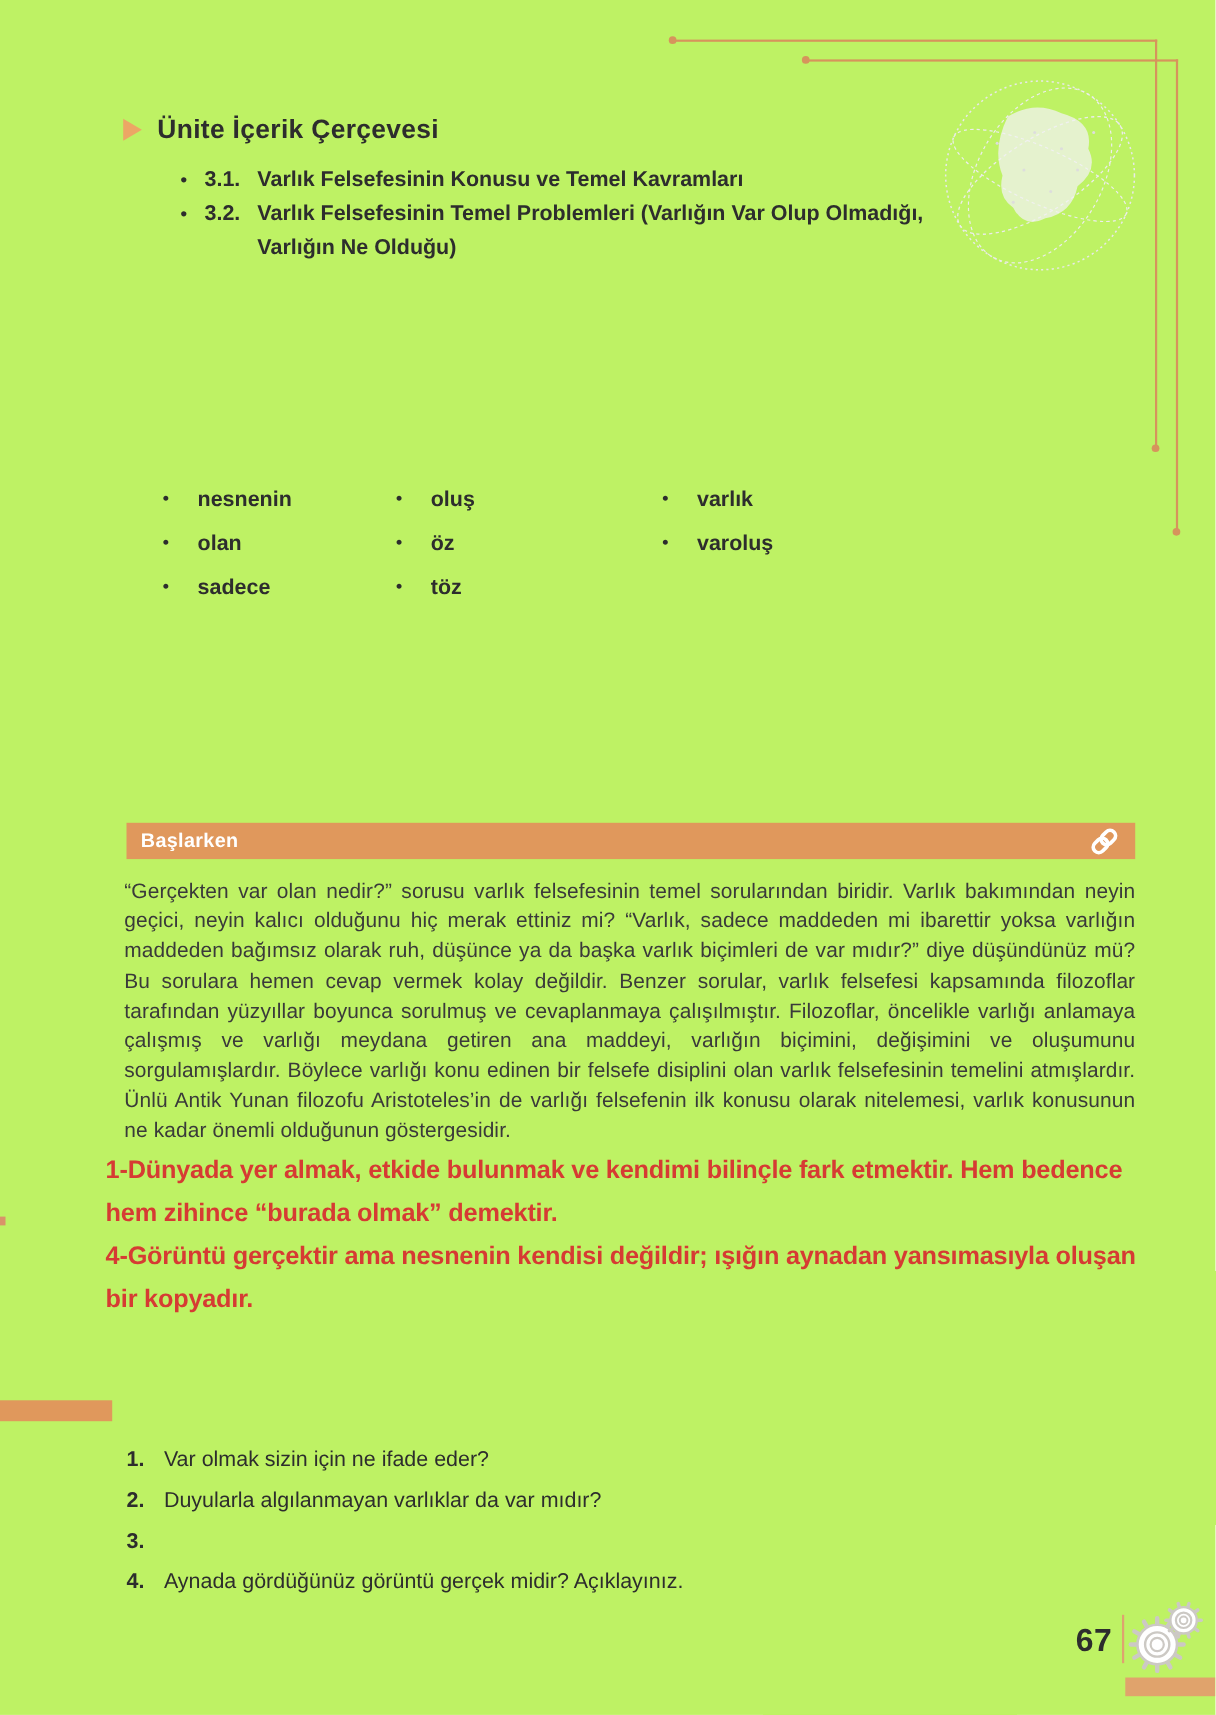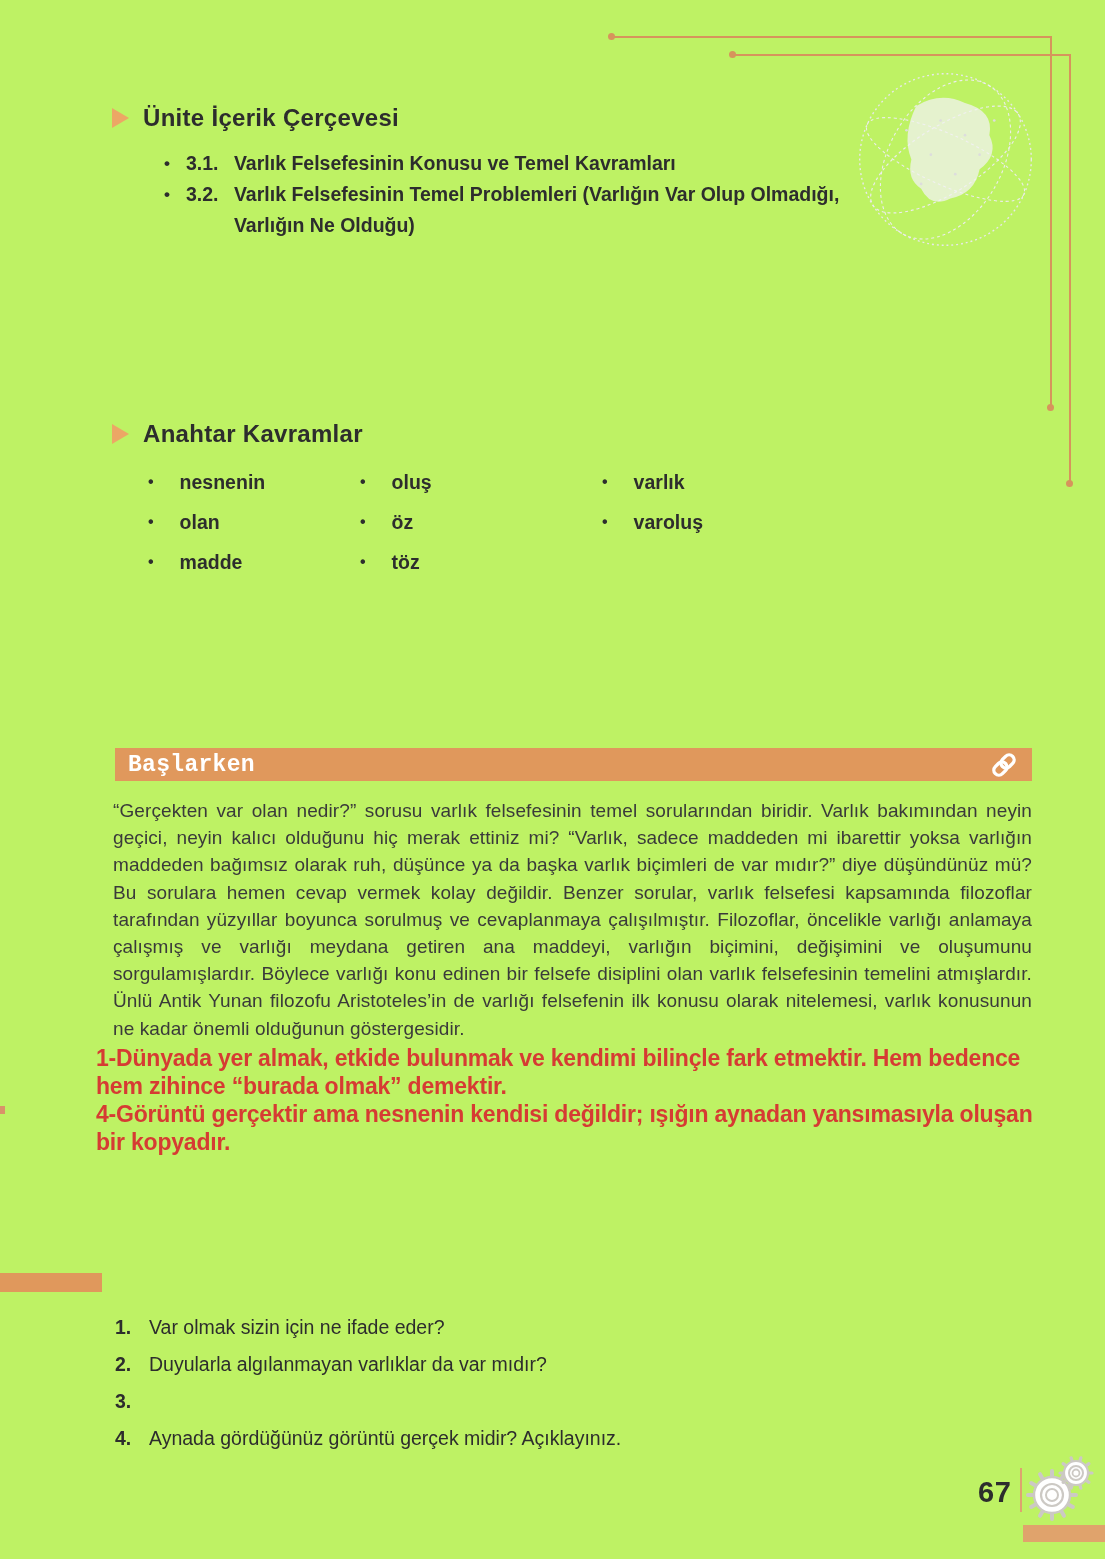--- a/index.html
+++ b/index.html
@@ -46,33 +46,33 @@
   .k-item { display:flex; align-items:center; height:40px; gap:26px;
             font-size:19.5px; font-weight:bold; color:#2D2D2D; }
   .k-item .bdot { font-size:16px; }
 
   
   .banner {
     position:absolute; left:115px; top:748px; width:917px; height:33px;
     background:#E0985C; display:flex; align-items:center; justify-content:space-between;
     padding:0 13px 0 13px;
   }
-  .banner-title { color:#ffffff; font-size:23px; font-weight:bold; letter-spacing:0.3px;font-family:Liberation Mono, monospace; }
+  .banner-title { color:#ffffff; font-size:18px; font-weight:bold; letter-spacing:0.3px; }
 
   
   .intro {
     position:absolute; left:113px; top:797px; width:919px;
     font-size:19px; line-height:27.2px; color:#3A3A3A;
     text-align:justify; letter-spacing:0.1px;
   }
 
   
   .answers {
     position:absolute; left:96px; top:1044px; width:945px;
-    color:#D63B33; font-weight:bold; font-size:23px; line-height:28px;
+    color:#D63B33; font-weight:bold; font-size:23px; line-height:39px;
     letter-spacing:-0.2px;
   }
 
   
   .questions { position:absolute; left:115px; top:1316px; width:720px; }
   .q-item { display:flex; align-items:flex-start; margin-bottom:15px;
             font-size:19.5px; line-height:22px; color:#2D2D2D; }
   .q-num { width:34px; flex:none; font-weight:bold; }
 
   
@@ -132,37 +132,33 @@
       </div>
       <div class="u-item">
         <span class="bdot">•</span>
         <span class="u-num">3.2.</span>
         <span class="u-text">Varlık Felsefesinin Temel Problemleri (Varlığın Var Olup Olmadığı, Varlığın Ne Olduğu)</span>
       </div>
     </div>
   </div>
 
   <div class="section" style="top:420px; width:800px;">
-    <div class="sec-head">
-      <span class="tri"></span>
-      <span class="sec-title">Anahtar Kavramlar</span>
-    </div>
     <div class="kc-grid">
       <div class="kcol kcol1">
         <div class="k-item">
             <span class="bdot">•</span>
             <span>nesnenin</span>
           </div>
         <div class="k-item">
             <span class="bdot">•</span>
             <span>olan</span>
           </div>
         <div class="k-item">
             <span class="bdot">•</span>
-            <span>madde</span>
+            <span>sadece</span>
           </div>
       </div>
       <div class="kcol kcol2">
         <div class="k-item">
             <span class="bdot">•</span>
             <span>oluş</span>
           </div>
         <div class="k-item">
             <span class="bdot">•</span>
             <span>öz</span>

